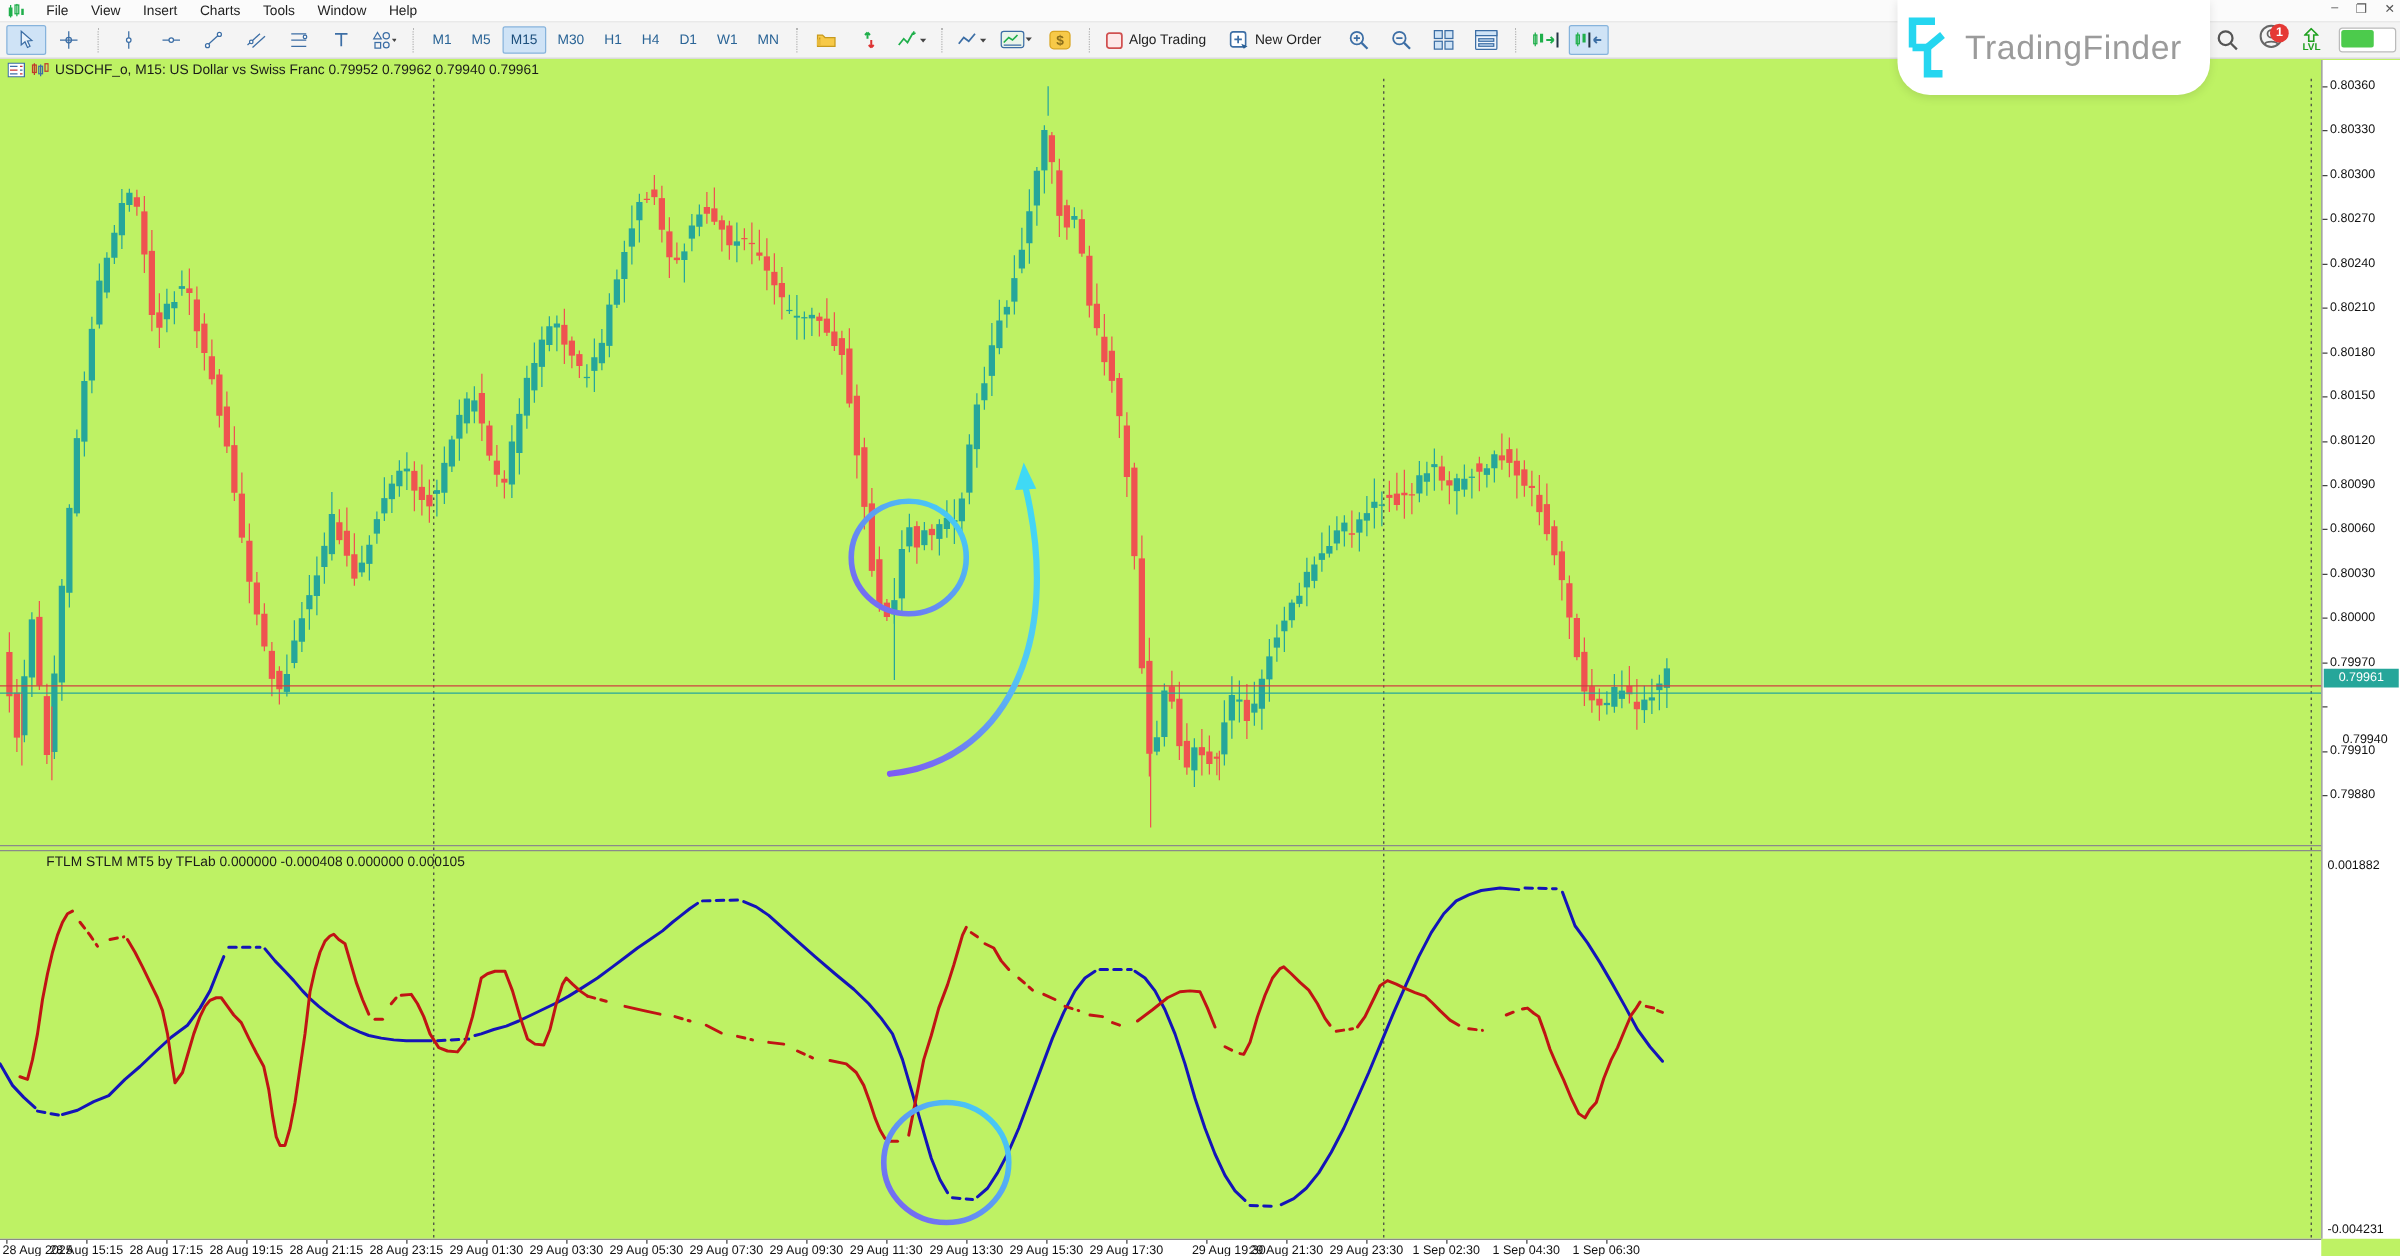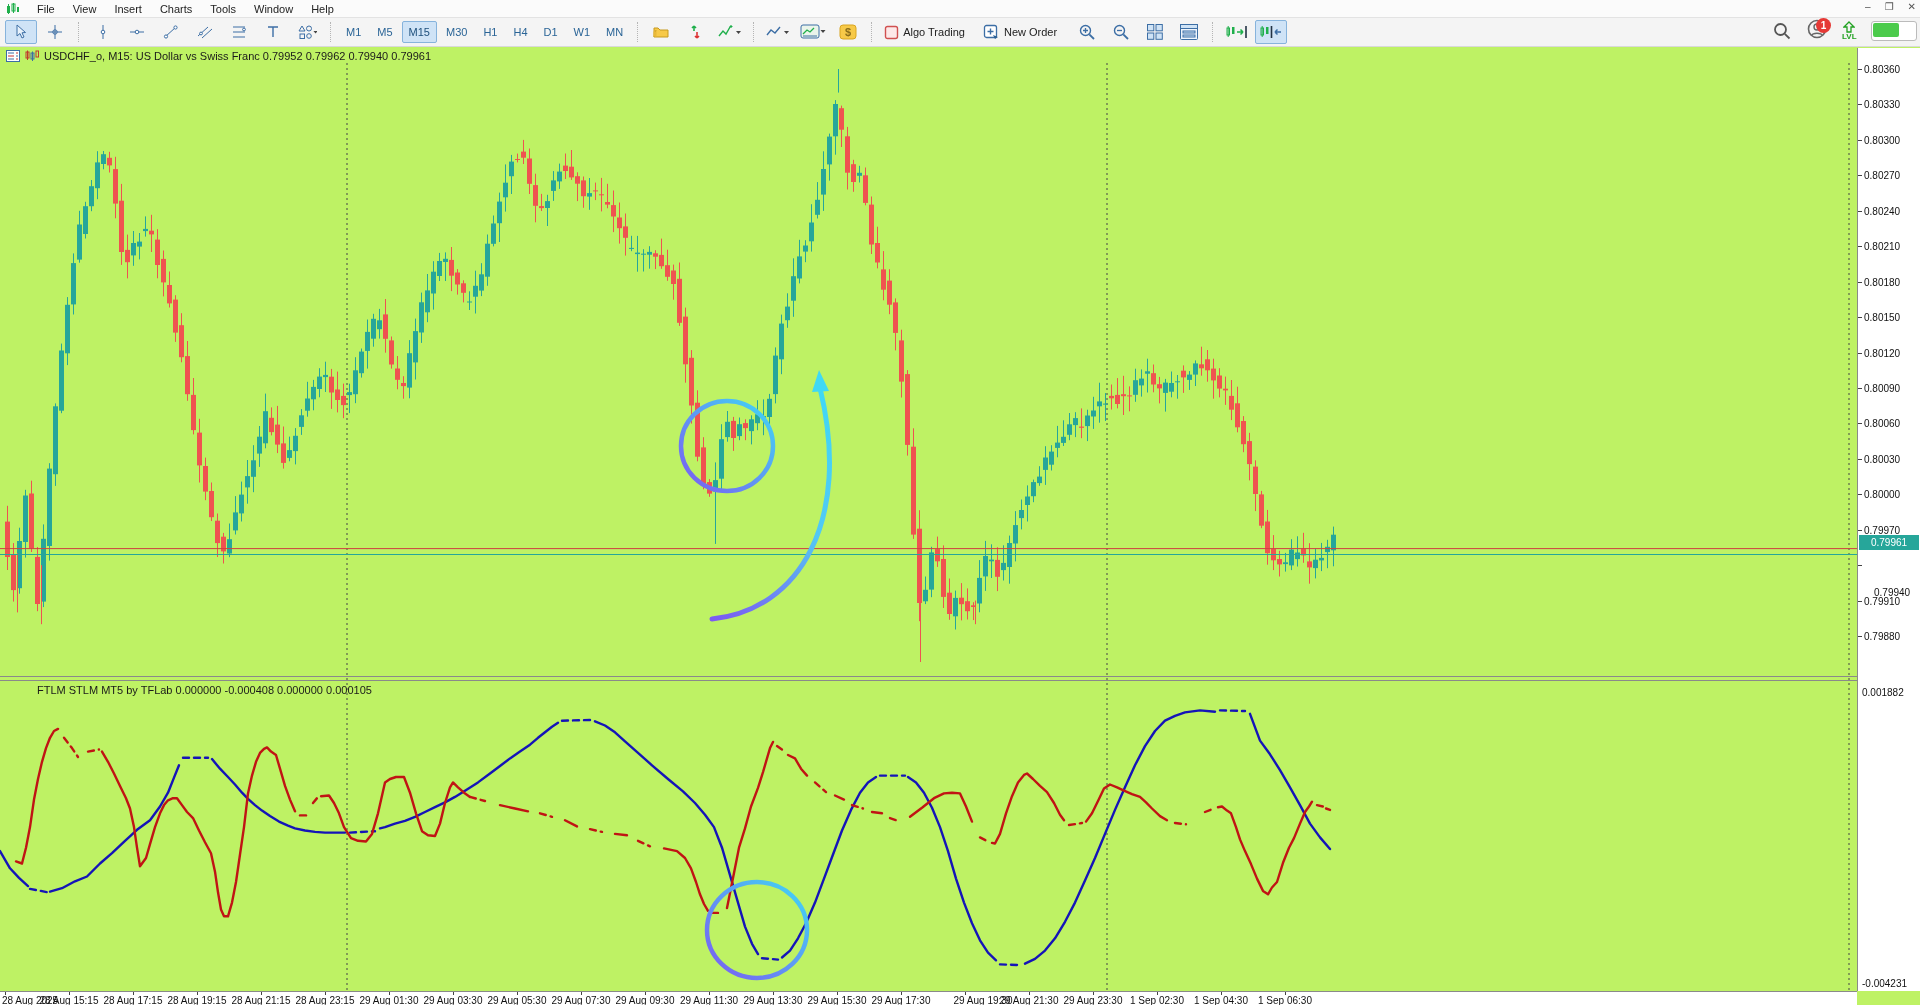--- a/index.html
+++ b/index.html
@@ -248,20 +248,30 @@
         <svg width="24" height="16" viewBox="0 0 24 16">
           <rect x="2" y="4" width="2.5" height="7" fill="none" stroke="#1faf4b"></rect>
           <line x1="3.2" y1="2" x2="3.2" y2="13" stroke="#1faf4b"></line>
           <rect x="7" y="3" width="2.5" height="7" fill="#1faf4b"></rect>
           <line x1="12.5" y1="2" x2="12.5" y2="14" stroke="#234" stroke-width="1.6"></line>
           <path d="M22,8 L16,8 M16,8 L18.5,5.5 M16,8 L18.5,10.5" stroke="#3c6ea5" stroke-width="1.5" fill="none"></path>
         </svg>
       </div>
     </div>
 
+  <div id="logoband">
+    <svg width="46" height="52" viewBox="0 0 46 52">
+      <g fill="none" stroke="#25d6f0" stroke-width="6">
+        <path d="M30,5 L12,5 L12,26"></path>
+        <path d="M12,26 L24,26 L24,47 L36,47"></path>
+        <path d="M24,26 L36,16"></path>
+      </g>
+    </svg>
+    <span id="logotext">TradingFinder</span>
+  </div>
   <div id="rightutils">
     <svg width="20" height="20" viewBox="0 0 20 20">
       <circle cx="8.5" cy="8.5" r="5.5" fill="none" stroke="#555" stroke-width="1.8"></circle>
       <line x1="12.8" y1="12.8" x2="17.5" y2="17.5" stroke="#555" stroke-width="1.8"></line>
     </svg>
     <div style="position:relative;">
       <svg width="22" height="22" viewBox="0 0 22 22">
         <circle cx="11" cy="11" r="8.5" fill="none" stroke="#666" stroke-width="1.6"></circle>
         <circle cx="11" cy="9" r="3" fill="none" stroke="#666" stroke-width="1.4"></circle>
         <path d="M5.5,17.5 C7,14.5 15,14.5 16.5,17.5" fill="none" stroke="#666" stroke-width="1.4"></path>

